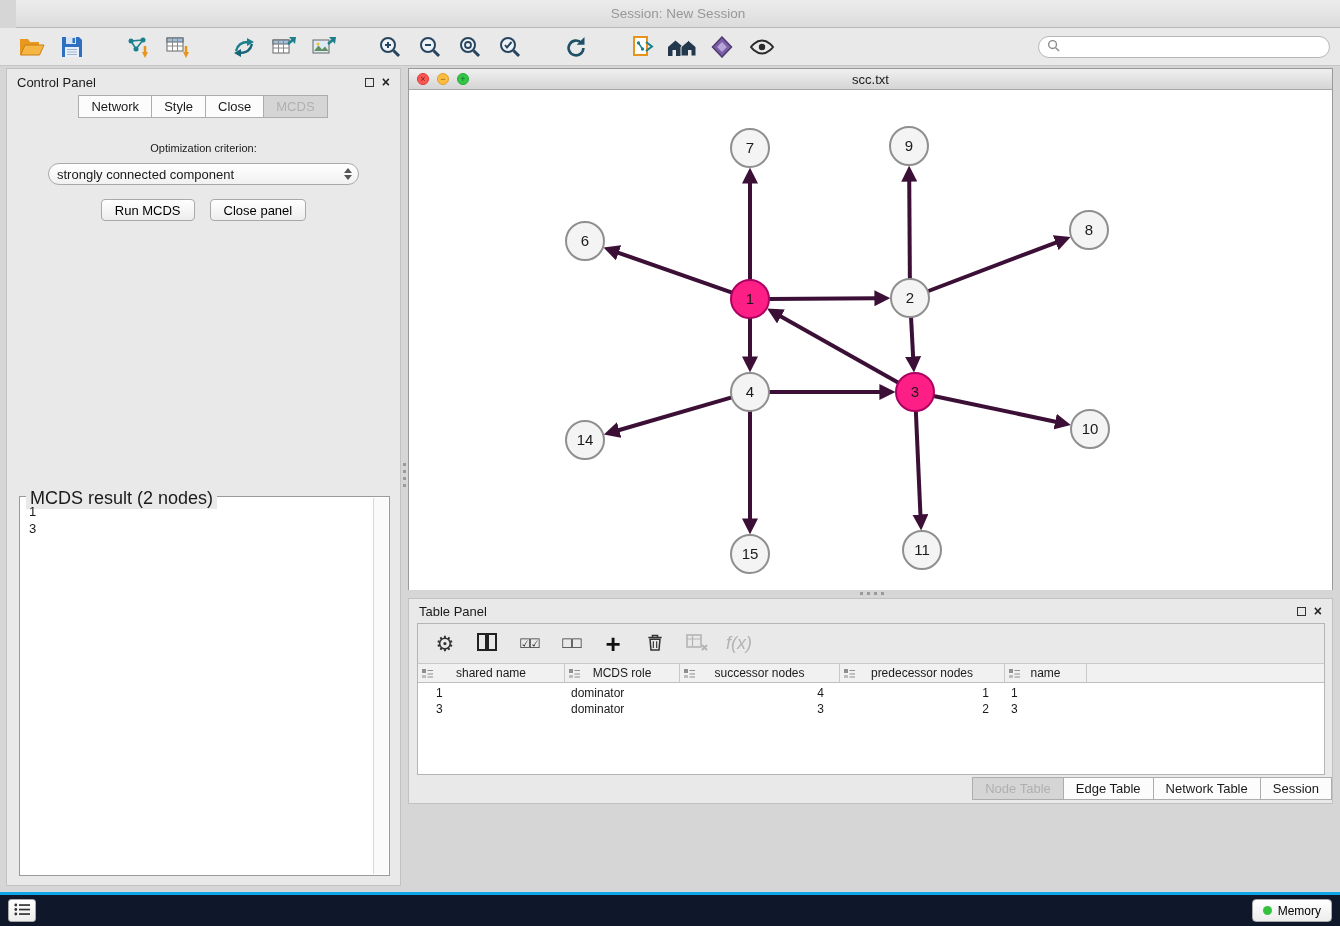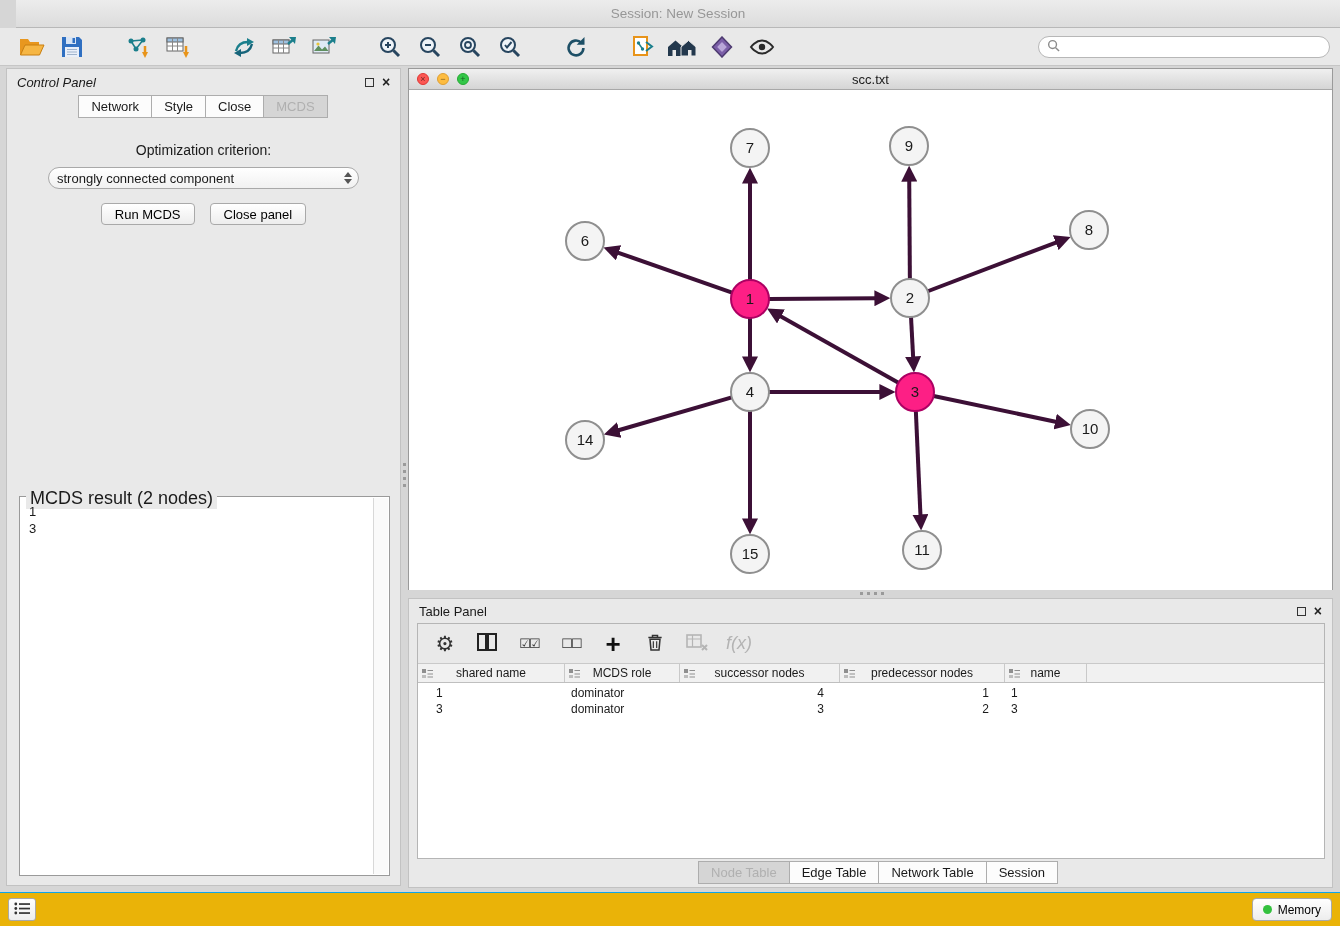--- a/index.html
+++ b/index.html
@@ -22,29 +22,29 @@
   .tbtn .ic { display:flex; align-items:center; justify-content:center; }
   .search-wrap { margin-left:auto; margin-right:10px; width:292px; height:22px;
     background:#fff; border:1px solid #b7b7b7; border-radius:12px;
     display:flex; align-items:center; padding:0 8px; gap:5px; }
   .search-input { border:none; outline:none; background:transparent; flex:1;
     font-family:"Liberation Sans",sans-serif; font-size:12px; }
 
   
   .control-panel { position:absolute; left:6px; top:68px; width:395px; height:818px;
     background:#e9e9e9; border:1px solid #c2c2c2; }
-  .cp-header { height:26px; display:flex; align-items:center; padding:0 10px; font-size:13px;font-style:italic; }
+  .cp-header { height:26px; display:flex; align-items:center; padding:0 10px; font-size:13px; }
   .win-btns { margin-left:auto; display:flex; align-items:center; gap:8px; }
   .float-btn { width:9px; height:9px; border:1.5px solid #333; display:inline-block; cursor:pointer; }
   .close-x { font-size:14px; font-weight:bold; color:#222; cursor:pointer; line-height:10px; }
   .tabs-row { display:flex; justify-content:center; }
   .tab { padding:3px 12px; border:1px solid #adadad; margin-left:-1px;
     background:#fcfcfc; font-size:13px; cursor:pointer; white-space:nowrap; }
   .tab.active { background:#d5d5d5; color:#b0b0b0; }
-  .cp-opt-label { text-align:center; margin-top:24px; font-size:14px; }
+  .cp-opt-label { text-align:center; margin-top:24px; font-size:11px; }
   .dropdown { margin:9px auto 0; width:311px; height:22px; border:1px solid #a9a9a9;
     border-radius:11px; background:linear-gradient(#ffffff,#f1f1f1);
     display:flex; align-items:center; padding:0 4px 0 8px; font-size:13px; cursor:pointer; }
   .dd-arrows { margin-left:auto; display:flex; flex-direction:column; gap:2px; padding-right:2px; }
   .dd-arrows i { display:block; width:0; height:0; border-left:4px solid transparent; border-right:4px solid transparent; }
   .dd-arrows i.up { border-bottom:5px solid #555; }
   .dd-arrows i.dn { border-top:5px solid #555; }
   .cp-buttons { display:flex; justify-content:center; gap:15px; margin-top:14px; }
   .btn { height:22px; padding:0 13px; border:1px solid #a9a9a9; border-radius:4px;
     background:linear-gradient(#ffffff,#ededed); font-family:"Liberation Sans",sans-serif;
@@ -73,45 +73,45 @@
     display:flex; align-items:center; padding-left:8px; gap:8px; }
   .tl { width:12px; height:12px; border-radius:50%; display:flex; align-items:center;
     justify-content:center; font-size:9px; line-height:1; color:rgba(0,0,0,.55); cursor:pointer; }
   .tl.red { background:#fc5753; border:1px solid #df3734; }
   .tl.yellow { background:#fdbc40; border:1px solid #de9f34; }
   .tl.green { background:#33c748; border:1px solid #27aa35; }
   .net-title { position:absolute; left:0; right:0; text-align:center; font-size:13px; color:#1a1a1a; }
   #graph-svg { display:block; width:923px; height:500px; background:#fff; }
 
   
-  .table-panel { position:absolute; left:408px; top:598px; width:925px; height:290px;
+  .table-panel { position:absolute; left:408px; top:598px; width:925px; height:206px;
     background:#e9e9e9; border:1px solid #c2c2c2; }
   .tp-header { height:24px; display:flex; align-items:center; padding:0 10px; font-size:13px; }
   .tp-inner { position:absolute; left:8px; right:7px; top:24px; bottom:28px;
     border:1px solid #b5b5b5; background:#fff; display:flex; flex-direction:column; overflow:hidden; }
   .tp-toolbar { height:40px; background:#e9e9e9; border-bottom:1px solid #c9c9c9;
     display:flex; align-items:center; gap:8px; padding-left:10px; flex:none; }
   .ttb { background:none; border:none; width:34px; height:34px; display:flex;
     align-items:center; justify-content:center; cursor:pointer; }
   .gear-glyph { font-size:21px; color:#333; }
   .cb-pair { font-size:13px; letter-spacing:-2px; color:#333; }
   .plus-glyph { font-size:26px; font-weight:bold; color:#111; line-height:20px; }
   .fx-glyph { font-family:Liberation Sans, sans-serif; font-style:italic; font-size:18px; color:#b3b3b3; }
   .tp-head { display:flex; background:#f1f1f1; border-bottom:1px solid #bfbfbf; height:19px; flex:none; }
   .th { position:relative; border-right:1px solid #c9c9c9; font-size:12px;
     display:flex; align-items:center; justify-content:center; cursor:pointer; }
   .th .sort-ic { position:absolute; left:4px; top:4px; }
   .tp-rows { flex:1; background:#fff; overflow:hidden; padding-top:2px; }
   .tr { display:flex; height:16px; cursor:pointer; }
   .td { font-size:12px; line-height:16px; padding-left:6px; overflow:hidden; white-space:nowrap; }
-  .tp-tabs { position:absolute; left:16px; right:0; bottom:3px; display:flex; justify-content:center;margin-top:28px; }
+  .tp-tabs { position:absolute; left:16px; right:0; bottom:3px; display:flex; justify-content:flex-end;margin-top:28px; }
 
   
   .statusbar { position:absolute; left:0; right:0; bottom:0; height:34px;
-    background:#eab308; border-top:1px solid #0ea5e9;
+    background:#0f172a; border-top:3px solid #0ea5e9;
     display:flex; align-items:center; justify-content:space-between; padding:0 8px; }
   .sb-left { width:28px; height:23px; border:1px solid #a9a9a9; border-radius:3px;
     background:linear-gradient(#fff,#ededed); display:flex; align-items:center;
     justify-content:center; cursor:pointer; }
   .sb-memory { height:23px; border:1px solid #a9a9a9; border-radius:4px;
     background:linear-gradient(#fff,#ededed); display:flex; align-items:center;
     gap:6px; padding:0 10px; font-family:"Liberation Sans",sans-serif; font-size:12px; cursor:pointer; }
   .mem-dot { width:9px; height:9px; border-radius:50%; display:inline-block; }
 </style>
 </head>

